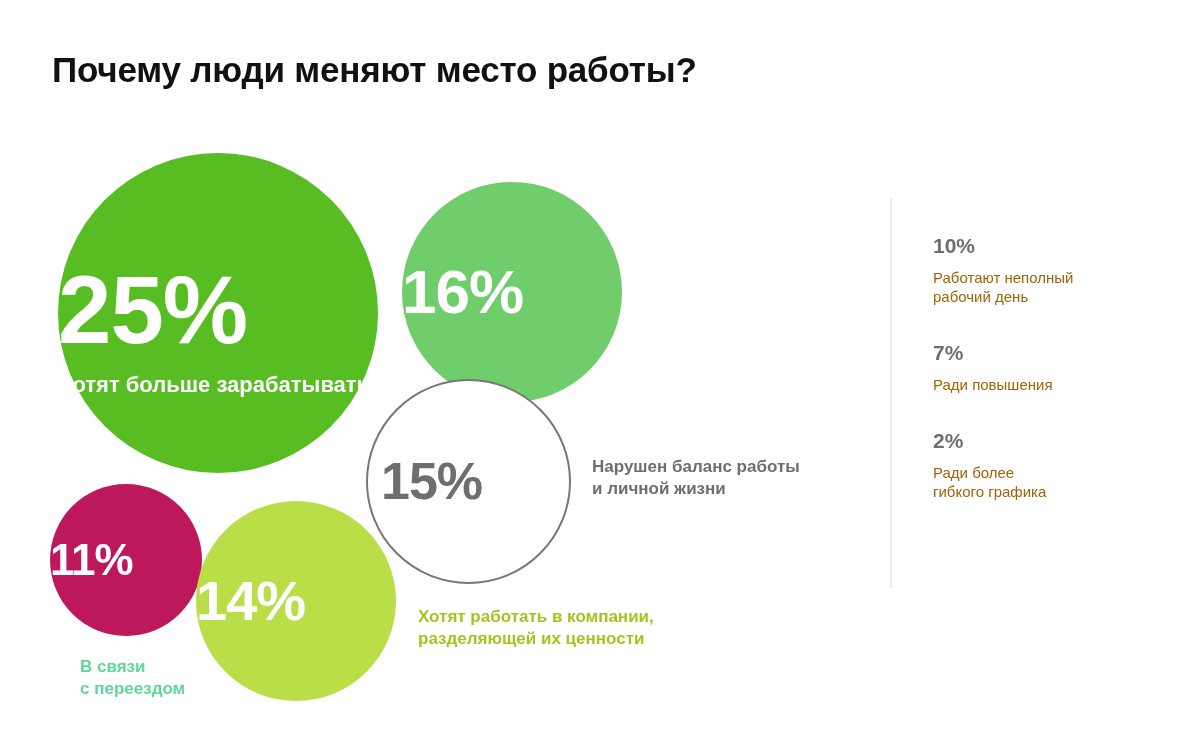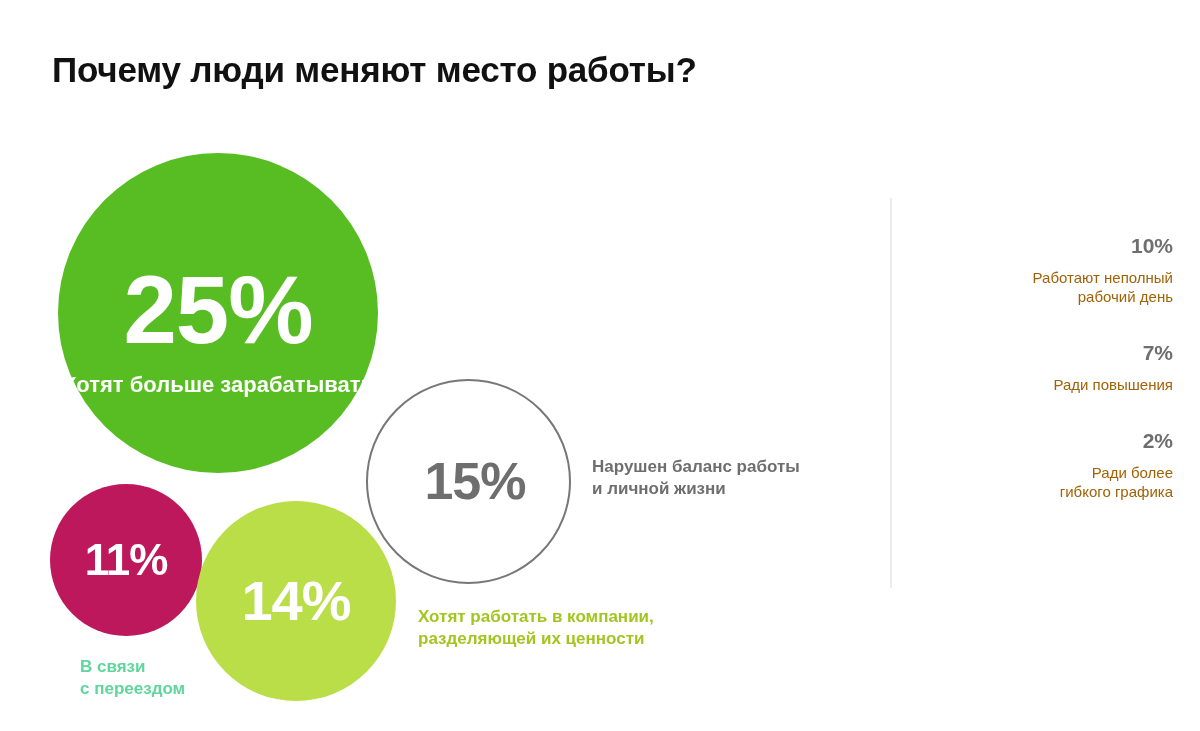--- a/index.html
+++ b/index.html
@@ -36,21 +36,21 @@
     white-space: nowrap;
   }
 
   
   .bubble {
     position: absolute;
     border-radius: 50%;
     box-sizing: border-box;
     display: flex;
     flex-direction: column;
-    align-items: center;
+    align-items: flex-start;
     justify-content: center;
   }
   .bubble .pct {
     font-weight: bold;
     line-height: 0.95;
     letter-spacing: -1px;
   }
   .bubble .inner-label {
     font-weight: bold;
     text-align: center;
@@ -173,21 +173,20 @@
     height: 390px;
     background: #ececec;
   }
 
   
   #side-list {
     position: absolute;
     left: 933px;
     top: 226px;
     width: 240px;
-    text-align: right;
   }
   .side-item { margin-bottom: 34px; }
   .side-item:last-child { margin-bottom: 0; }
   .side-pct {
     font-size: 21px;
     font-weight: bold;
     color: #6e6e6e;
     line-height: 1.1;
     margin-bottom: 12px;
   }
@@ -205,20 +204,23 @@
 <div id="canvas">
 
   <div class="page-title">Почему люди меняют место работы?</div>
 
   <div class="bubble" id="bubble-25">
     <div class="pct">25%</div>
     <div class="inner-label">Хотят больше
 зарабатывать</div>
   </div>
 
+  <div class="bubble" id="bubble-16">
+    <div class="pct">16%</div>
+  </div>
 
   <div class="bubble" id="bubble-15">
     <div class="pct">15%</div>
   </div>
 
   <div class="bubble" id="bubble-11">
     <div class="pct">11%</div>
   </div>
 
   <div class="bubble" id="bubble-14">

